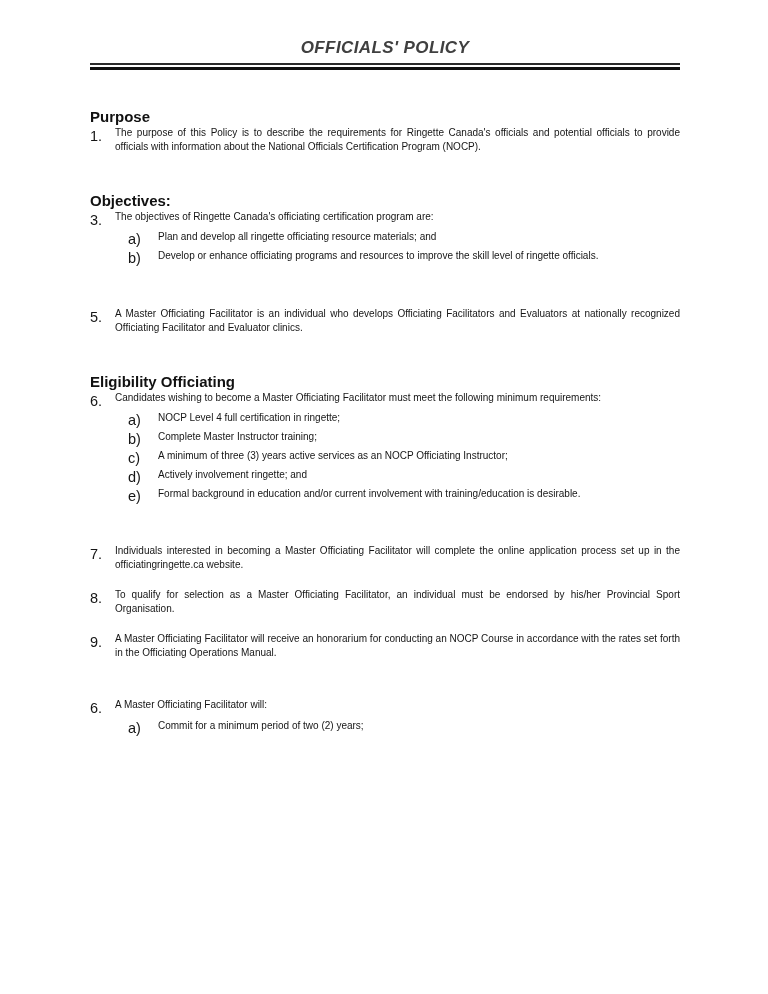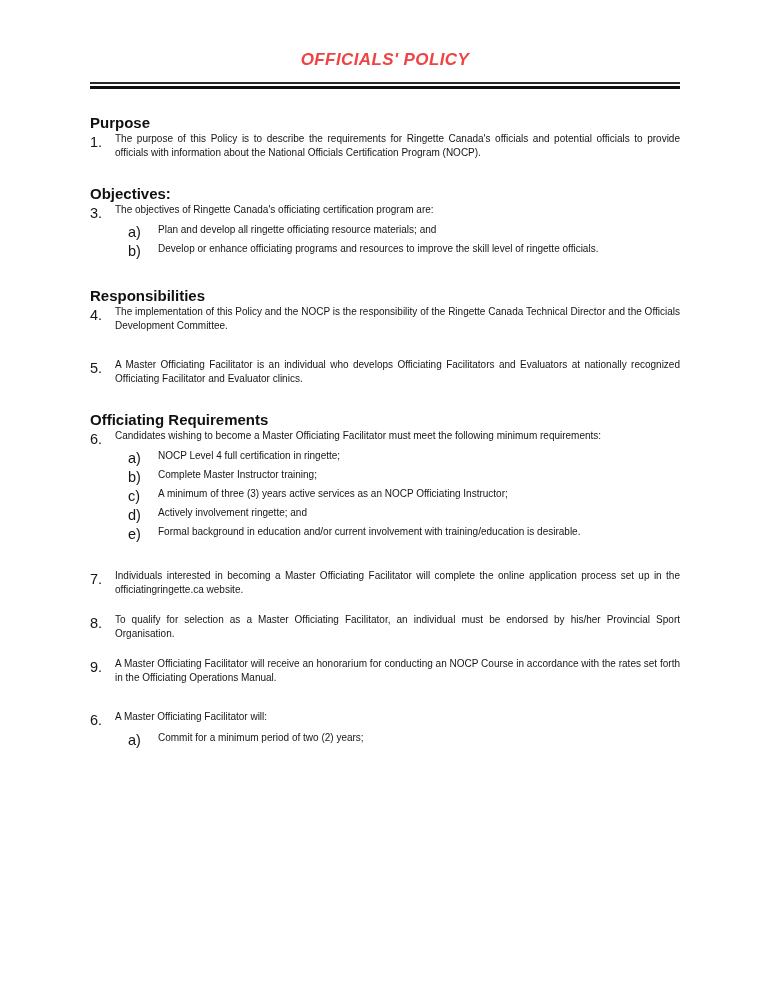--- a/index.html
+++ b/index.html
@@ -13,33 +13,33 @@
     height: 994px;
     box-sizing: border-box;
     background: #ffffff;
     color: #151515;
     font-family: "Liberation Sans", "DejaVu Sans", sans-serif;
     padding: 38px 88px 0 90px;
     overflow: hidden;
   }
   .doc-header { text-align: center; }
   .doc-title {
-    margin: 12px;
+    margin: 0;
     font-size: 17px;
     font-weight: bold;
     font-style: italic;
     letter-spacing: 0.4px;
-    color: #ef4444;
+    color: #404040;
   }
   .title-rule { margin-top: 5px; }
   .title-rule .thin  { height: 2px; background: #2b2b2b; }
   .title-rule .gap   { height: 2px; background: transparent; }
   .title-rule .thick { height: 3px; background: #101010; }
 
-  .section { margin-top: 25px; }
+  .section { margin-top: 38px; }
   .heading {
     margin: 0 0 1px 0;
     font-size: 15px;
     font-weight: bold;
     color: #111;
   }
   .item {
     display: flex;
     align-items: flex-start;
     margin-top: 1px;
@@ -106,37 +106,30 @@
       <div class="subitem">
         <span class="letter">a)</span>
         <p class="text">Plan and develop all ringette officiating resource materials; and</p>
       </div>
       <div class="subitem">
         <span class="letter">b)</span>
         <p class="text">Develop or enhance officiating programs and resources to improve the skill level of ringette officials.</p>
       </div>
     </section>
 
-    <section class="section">
-      <h2 class="heading">Responsibilities</h2>
-      <div class="item">
-        <span class="num">4.</span>
-        <p class="text">The implementation of this Policy and the NOCP is the responsibility of the Ringette Canada Technical Director and the Officials Development Committee.</p>
-      </div>
-    </section>
 
     <section class="section">
       <div class="item">
         <span class="num">5.</span>
         <p class="text">A Master Officiating Facilitator is an individual who develops Officiating Facilitators and Evaluators at nationally recognized Officiating Facilitator and Evaluator clinics.</p>
       </div>
     </section>
 
     <section class="section">
-      <h2 class="heading">Officiating Requirements</h2>
+      <h2 class="heading">Eligibility Officiating</h2>
       <div class="item">
         <span class="num">6.</span>
         <p class="text">Candidates wishing to become a Master Officiating Facilitator must meet the following minimum requirements:</p>
       </div>
       <div class="subitem">
         <span class="letter">a)</span>
         <p class="text">NOCP Level 4 full certification in ringette;</p>
       </div>
       <div class="subitem">
         <span class="letter">b)</span>

